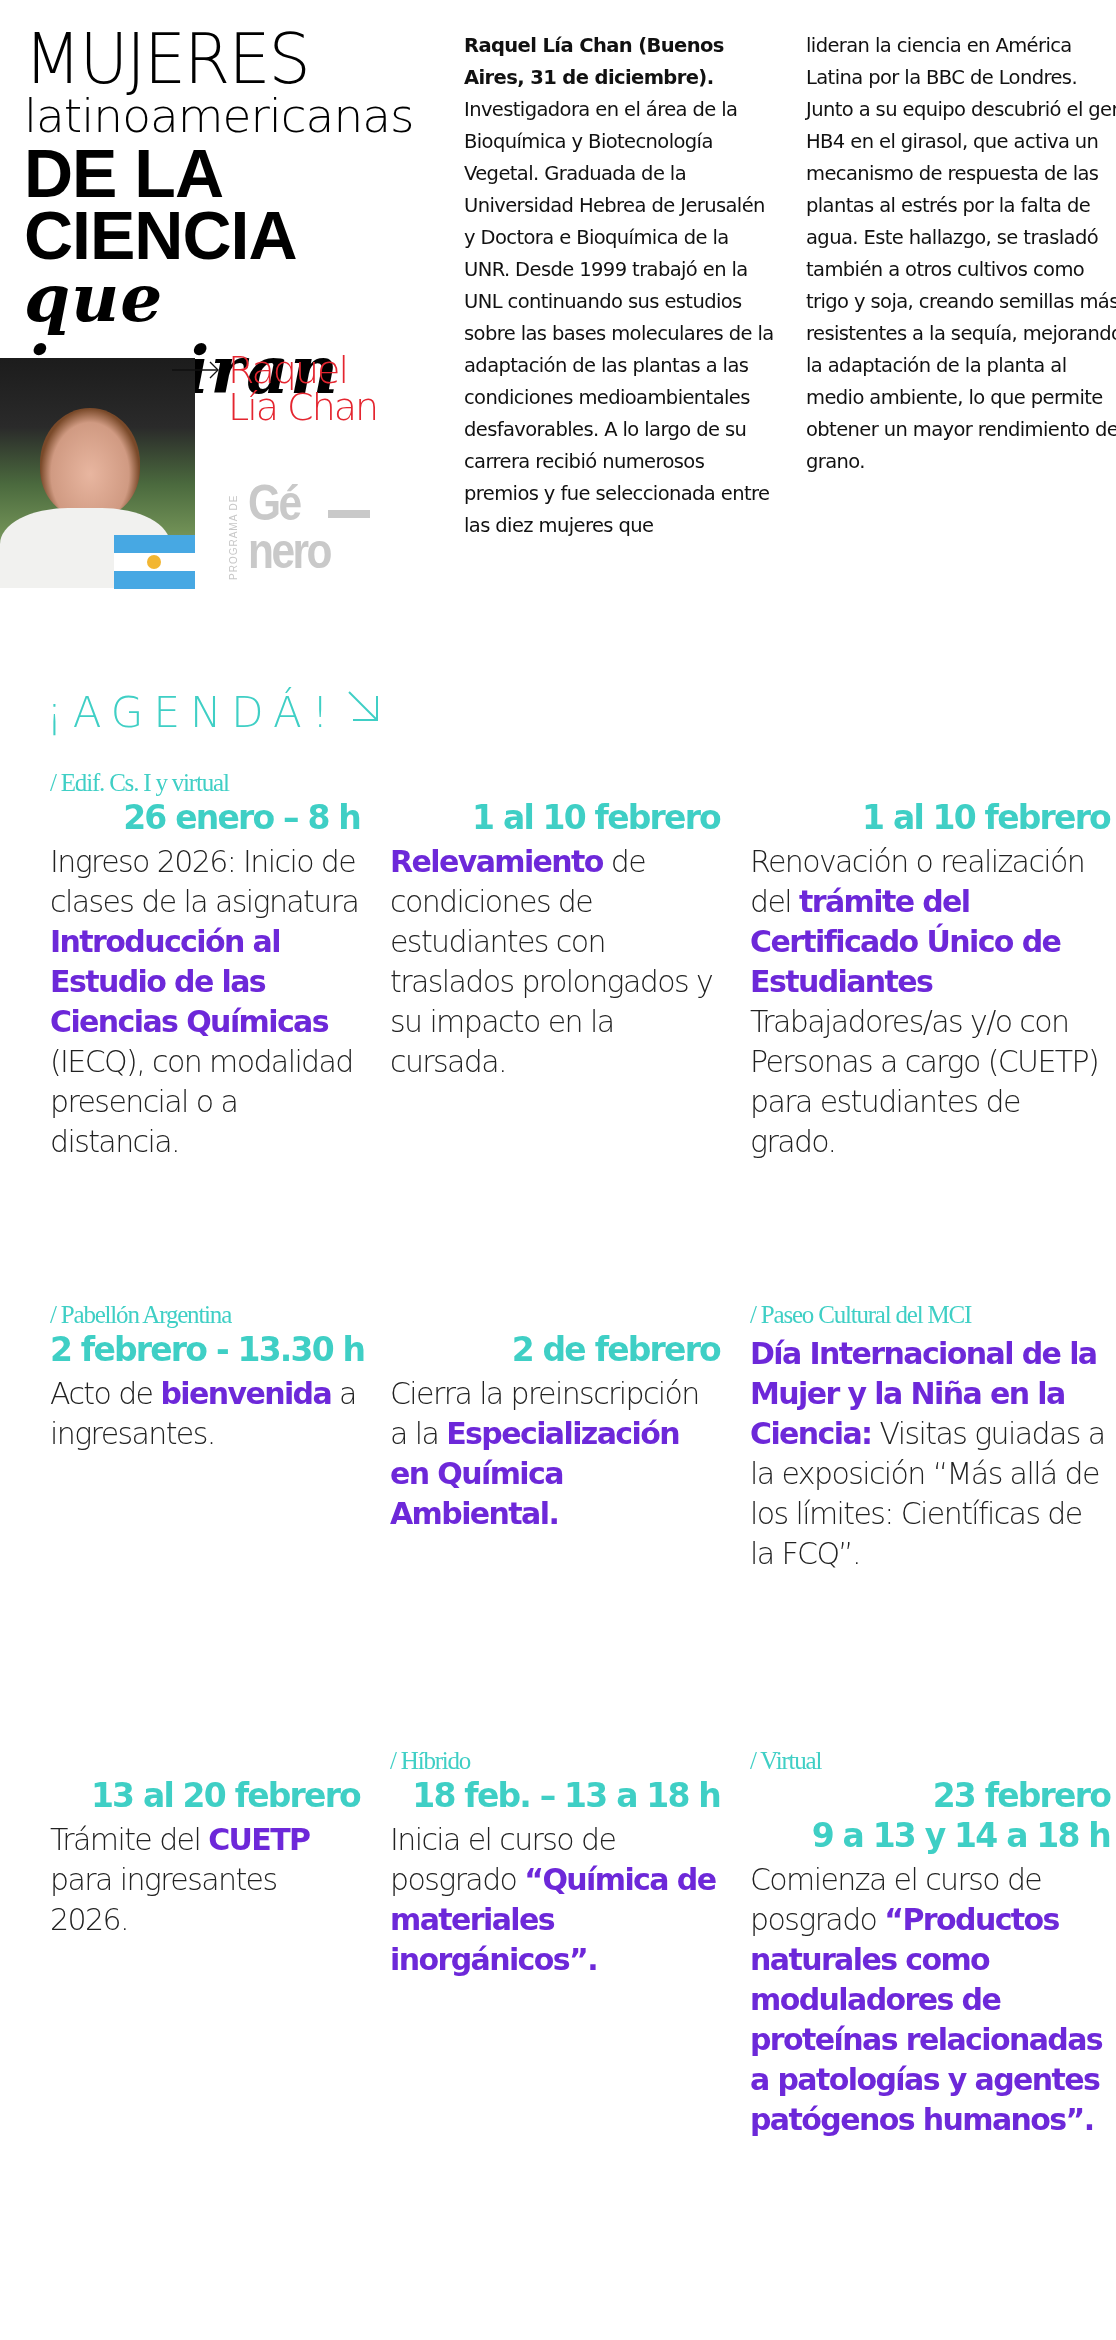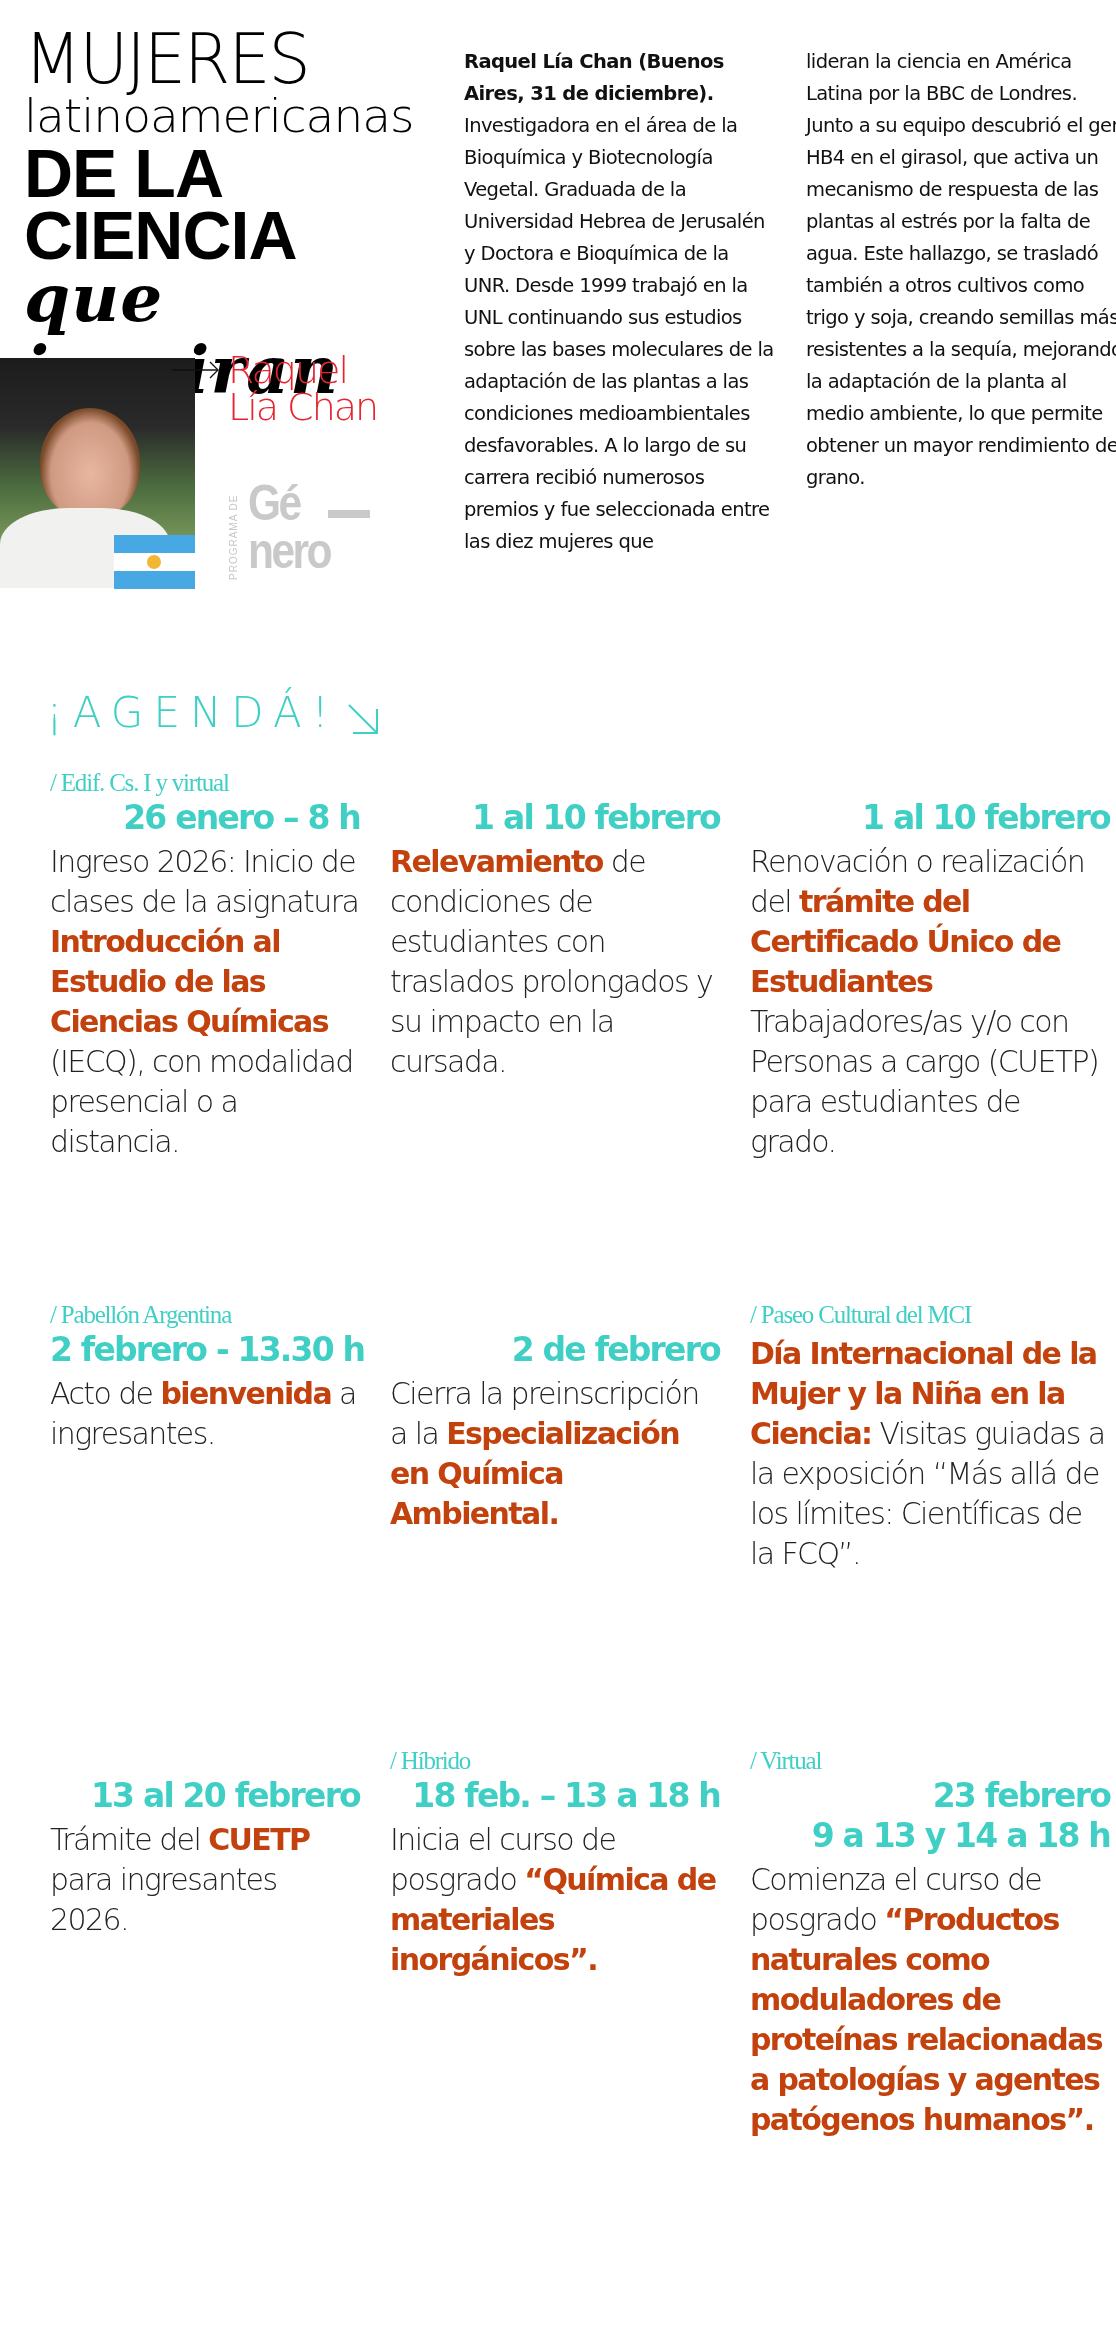--- a/index.html
+++ b/index.html
@@ -25,34 +25,34 @@
 
   .arrow-right { position: absolute; left: 172px; top: 360px; width: 48px; height: 20px; }
   .name-red { position: absolute; left: 228px; top: 352px; color: #e4252f; font-family:"DejaVu Sans", sans-serif; font-weight: 300; font-size: 38px; line-height: 37px; letter-spacing: -2px; }
 
   .genero { position: absolute; left: 228px; top: 480px; width: 150px; height: 100px; }
   .genero .prog { position:absolute; left: 0; top: 100px; transform: rotate(-90deg); transform-origin: left top; font-size: 10px; letter-spacing: 1px; color: #c7c7c7; white-space: nowrap; }
   .genero .ge { position:absolute; left: 20px; top: 0px; font-family: "Liberation Sans", sans-serif; font-weight: 700; font-size: 50px; line-height: 46px; color: #c9c9c9; letter-spacing: -3px; transform: scaleX(0.85); transform-origin:left; }
   .genero .dash { position:absolute; left: 100px; top: 30px; width: 42px; height: 8px; background: #c9c9c9; }
   .genero .nero { position:absolute; left: 20px; top: 48px; font-family: "Liberation Sans", sans-serif; font-weight: 700; font-size: 50px; line-height: 46px; color: #c9c9c9; letter-spacing: -3px; transform: scaleX(0.85); transform-origin:left; }
 
-  .bio { position: absolute; top: 30px; font-family: "DejaVu Sans", sans-serif; font-size: 19.5px; line-height: 32px; color: #111; letter-spacing: -0.6px; margin-top: 16px; }
+  .bio { position: absolute; top: 30px; font-family: "DejaVu Sans", sans-serif; font-size: 19.5px; line-height: 32px; color: #111; letter-spacing: -0.6px; }
   .bio.col1 { left: 464px; width: 310px; }
   .bio.col2 { left: 806px; width: 320px; }
   .bio b { font-weight: 700; }
 
   
-  .agenda-title { position: absolute; left: 46px; top: 688px; color: #3fcfc5; font-family:"DejaVu Sans", sans-serif; font-weight: 300; font-size: 42px; letter-spacing: 10px; display:flex; align-items:flex-end; }
+  .agenda-title { position: absolute; left: 46px; top: 688px; color: #3fcfc5; font-family:"DejaVu Sans", sans-serif; font-weight: 300; font-size: 42px; letter-spacing: 10px; display:flex; align-items:flex-start; }
   .agenda-title svg { margin-left: 6px; }
 
   .event { position: absolute; }
   .event .loc { color: #3fcfc5; font-family:Liberation Serif, serif; font-weight: 300; font-size: 25px; line-height: 30px; letter-spacing: -1.2px; white-space: nowrap; }
   .event .date { color: #3fcfc5; font-family:"DejaVu Sans", sans-serif; font-weight: 700; font-size: 33px; line-height: 40px; letter-spacing: -1.8px; white-space: nowrap; text-align: right; }
   .event .desc { color: #222; font-family:"DejaVu Sans", sans-serif; font-weight: 300; font-size: 30px; line-height: 40px; letter-spacing: -1.6px; margin-top: 4px; }
-  .event .desc b { font-weight: 700; color: #c2410c; text-align: right; }
+  .event .desc b { font-weight: 700; color: #6d28d9; text-align: right; }
 
   .c1 { left: 50px; width: 310px; }
   .c2 { left: 390px; width: 330px; }
   .c3 { left: 750px; width: 360px; }
 </style>
 </head>
 <body>
 
 <div class="hero-title">
   <span class="t-mujeres">MUJERES</span>

